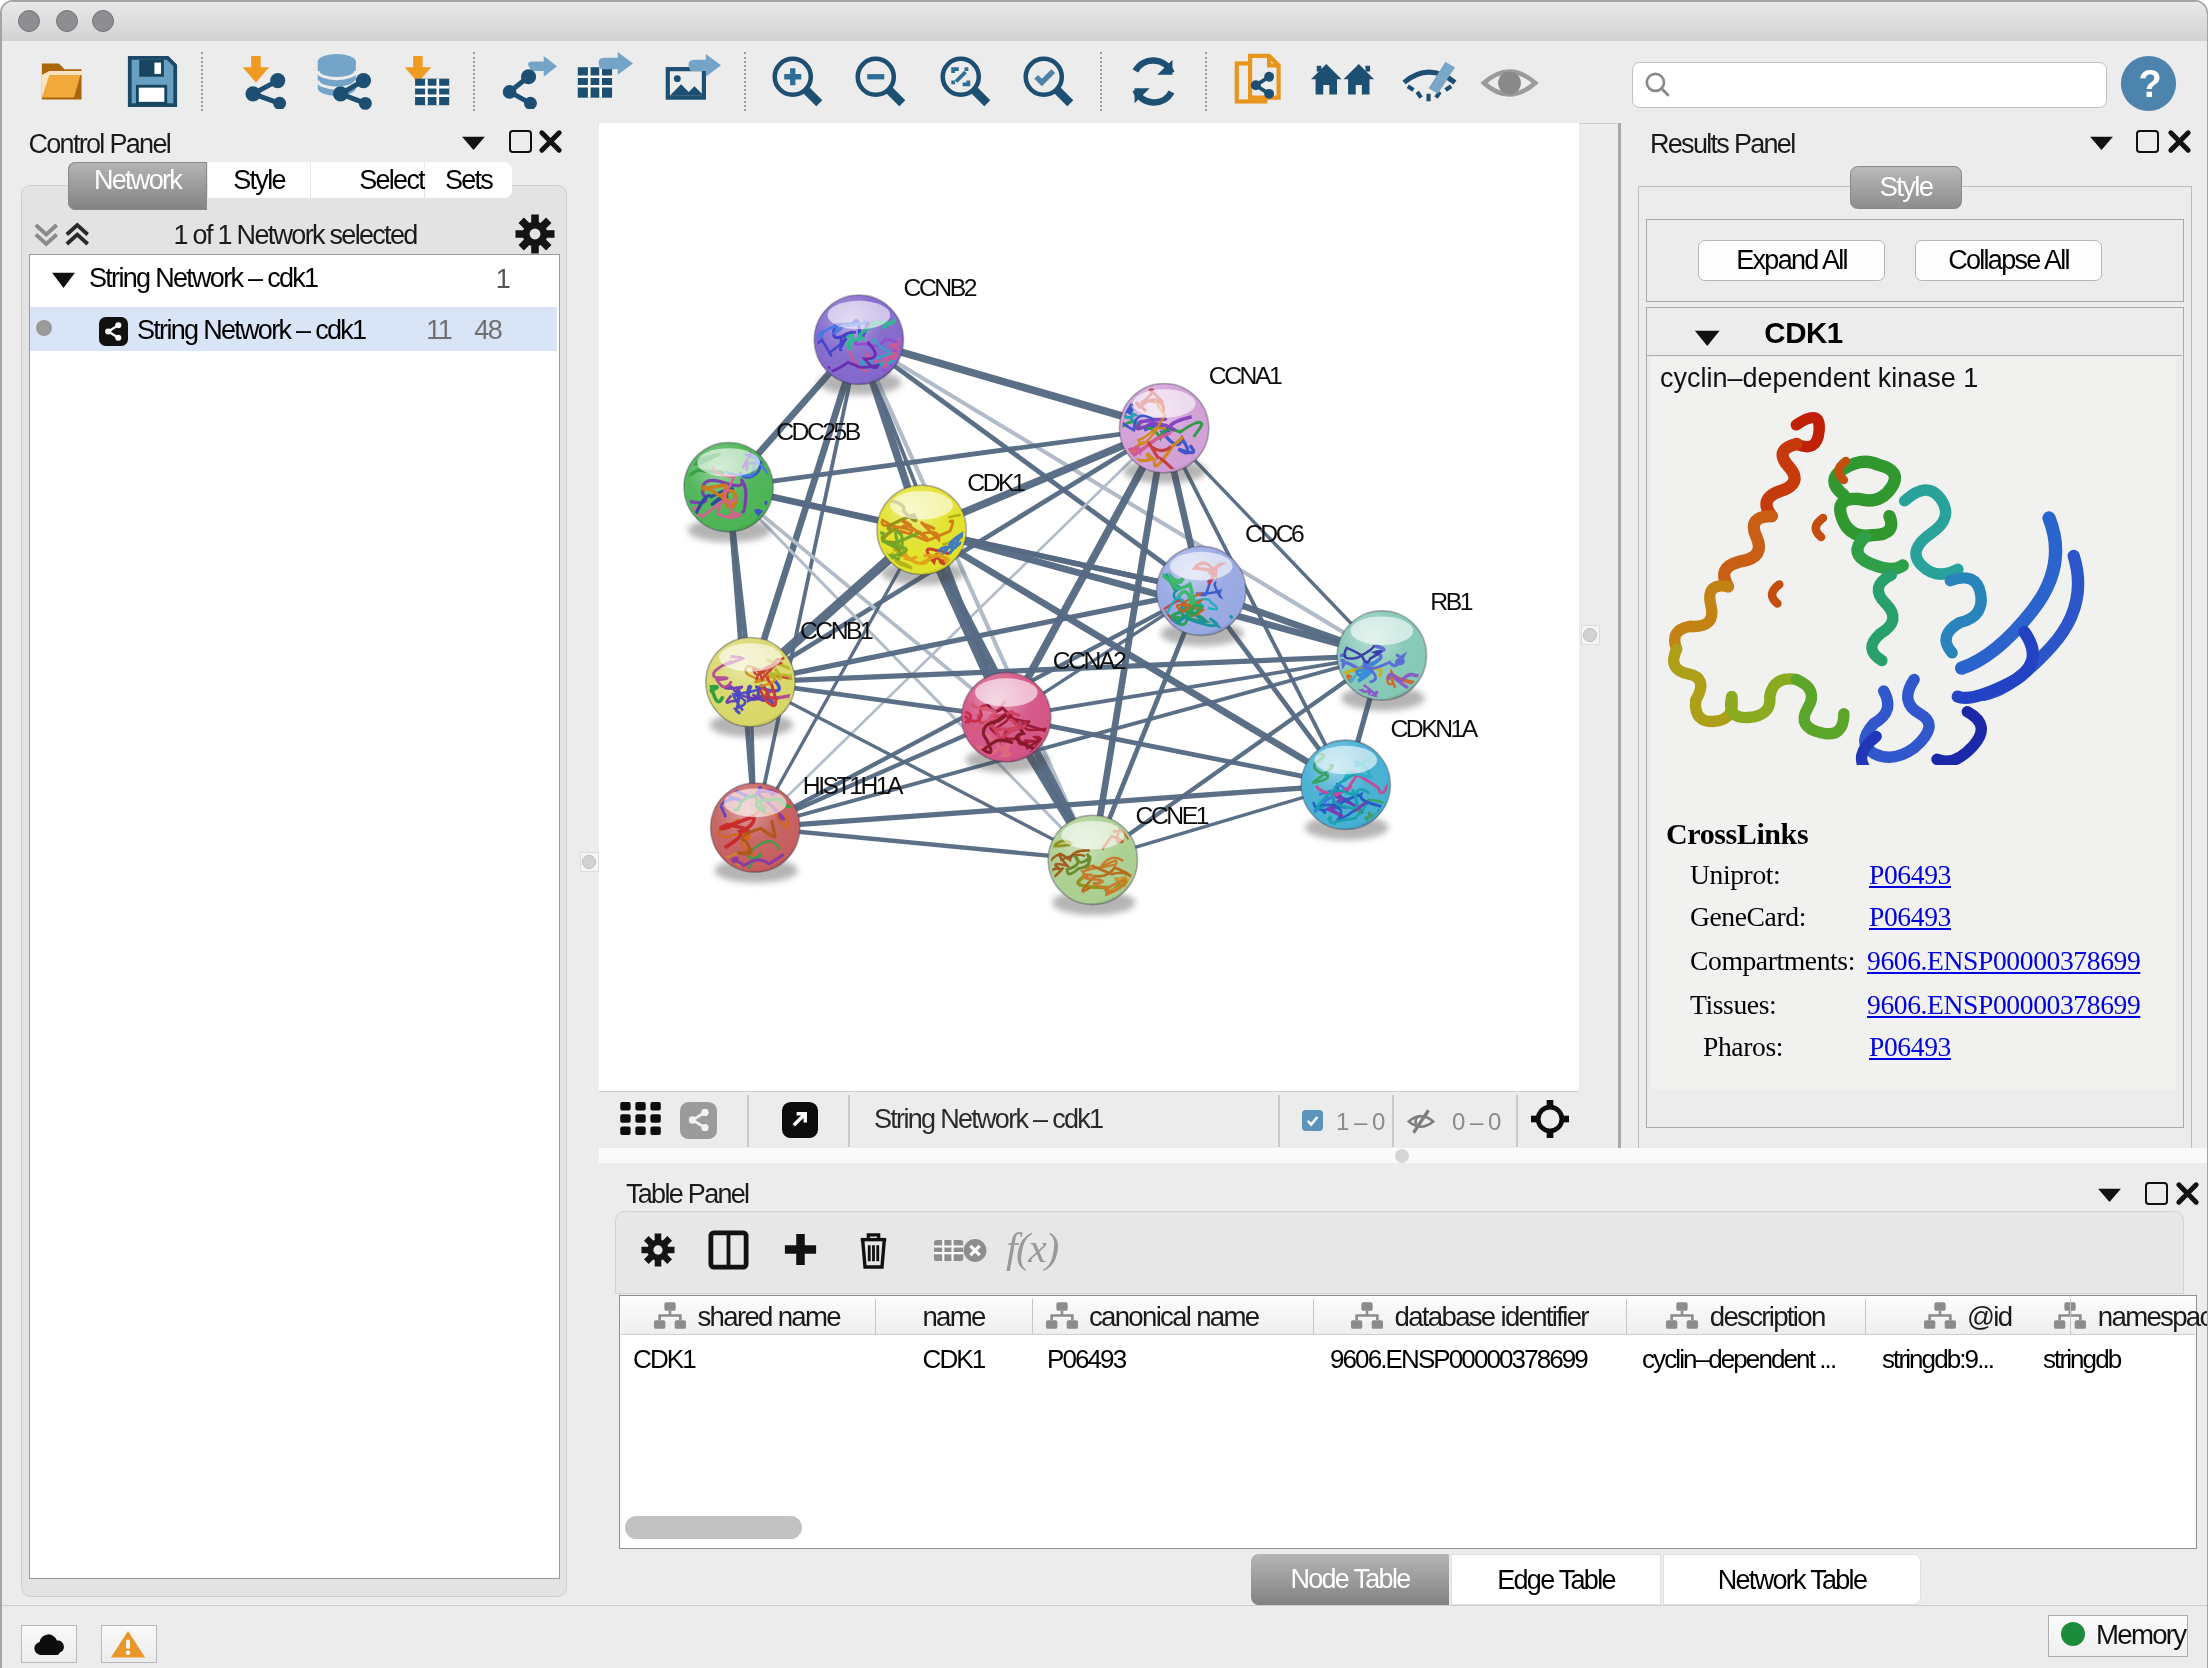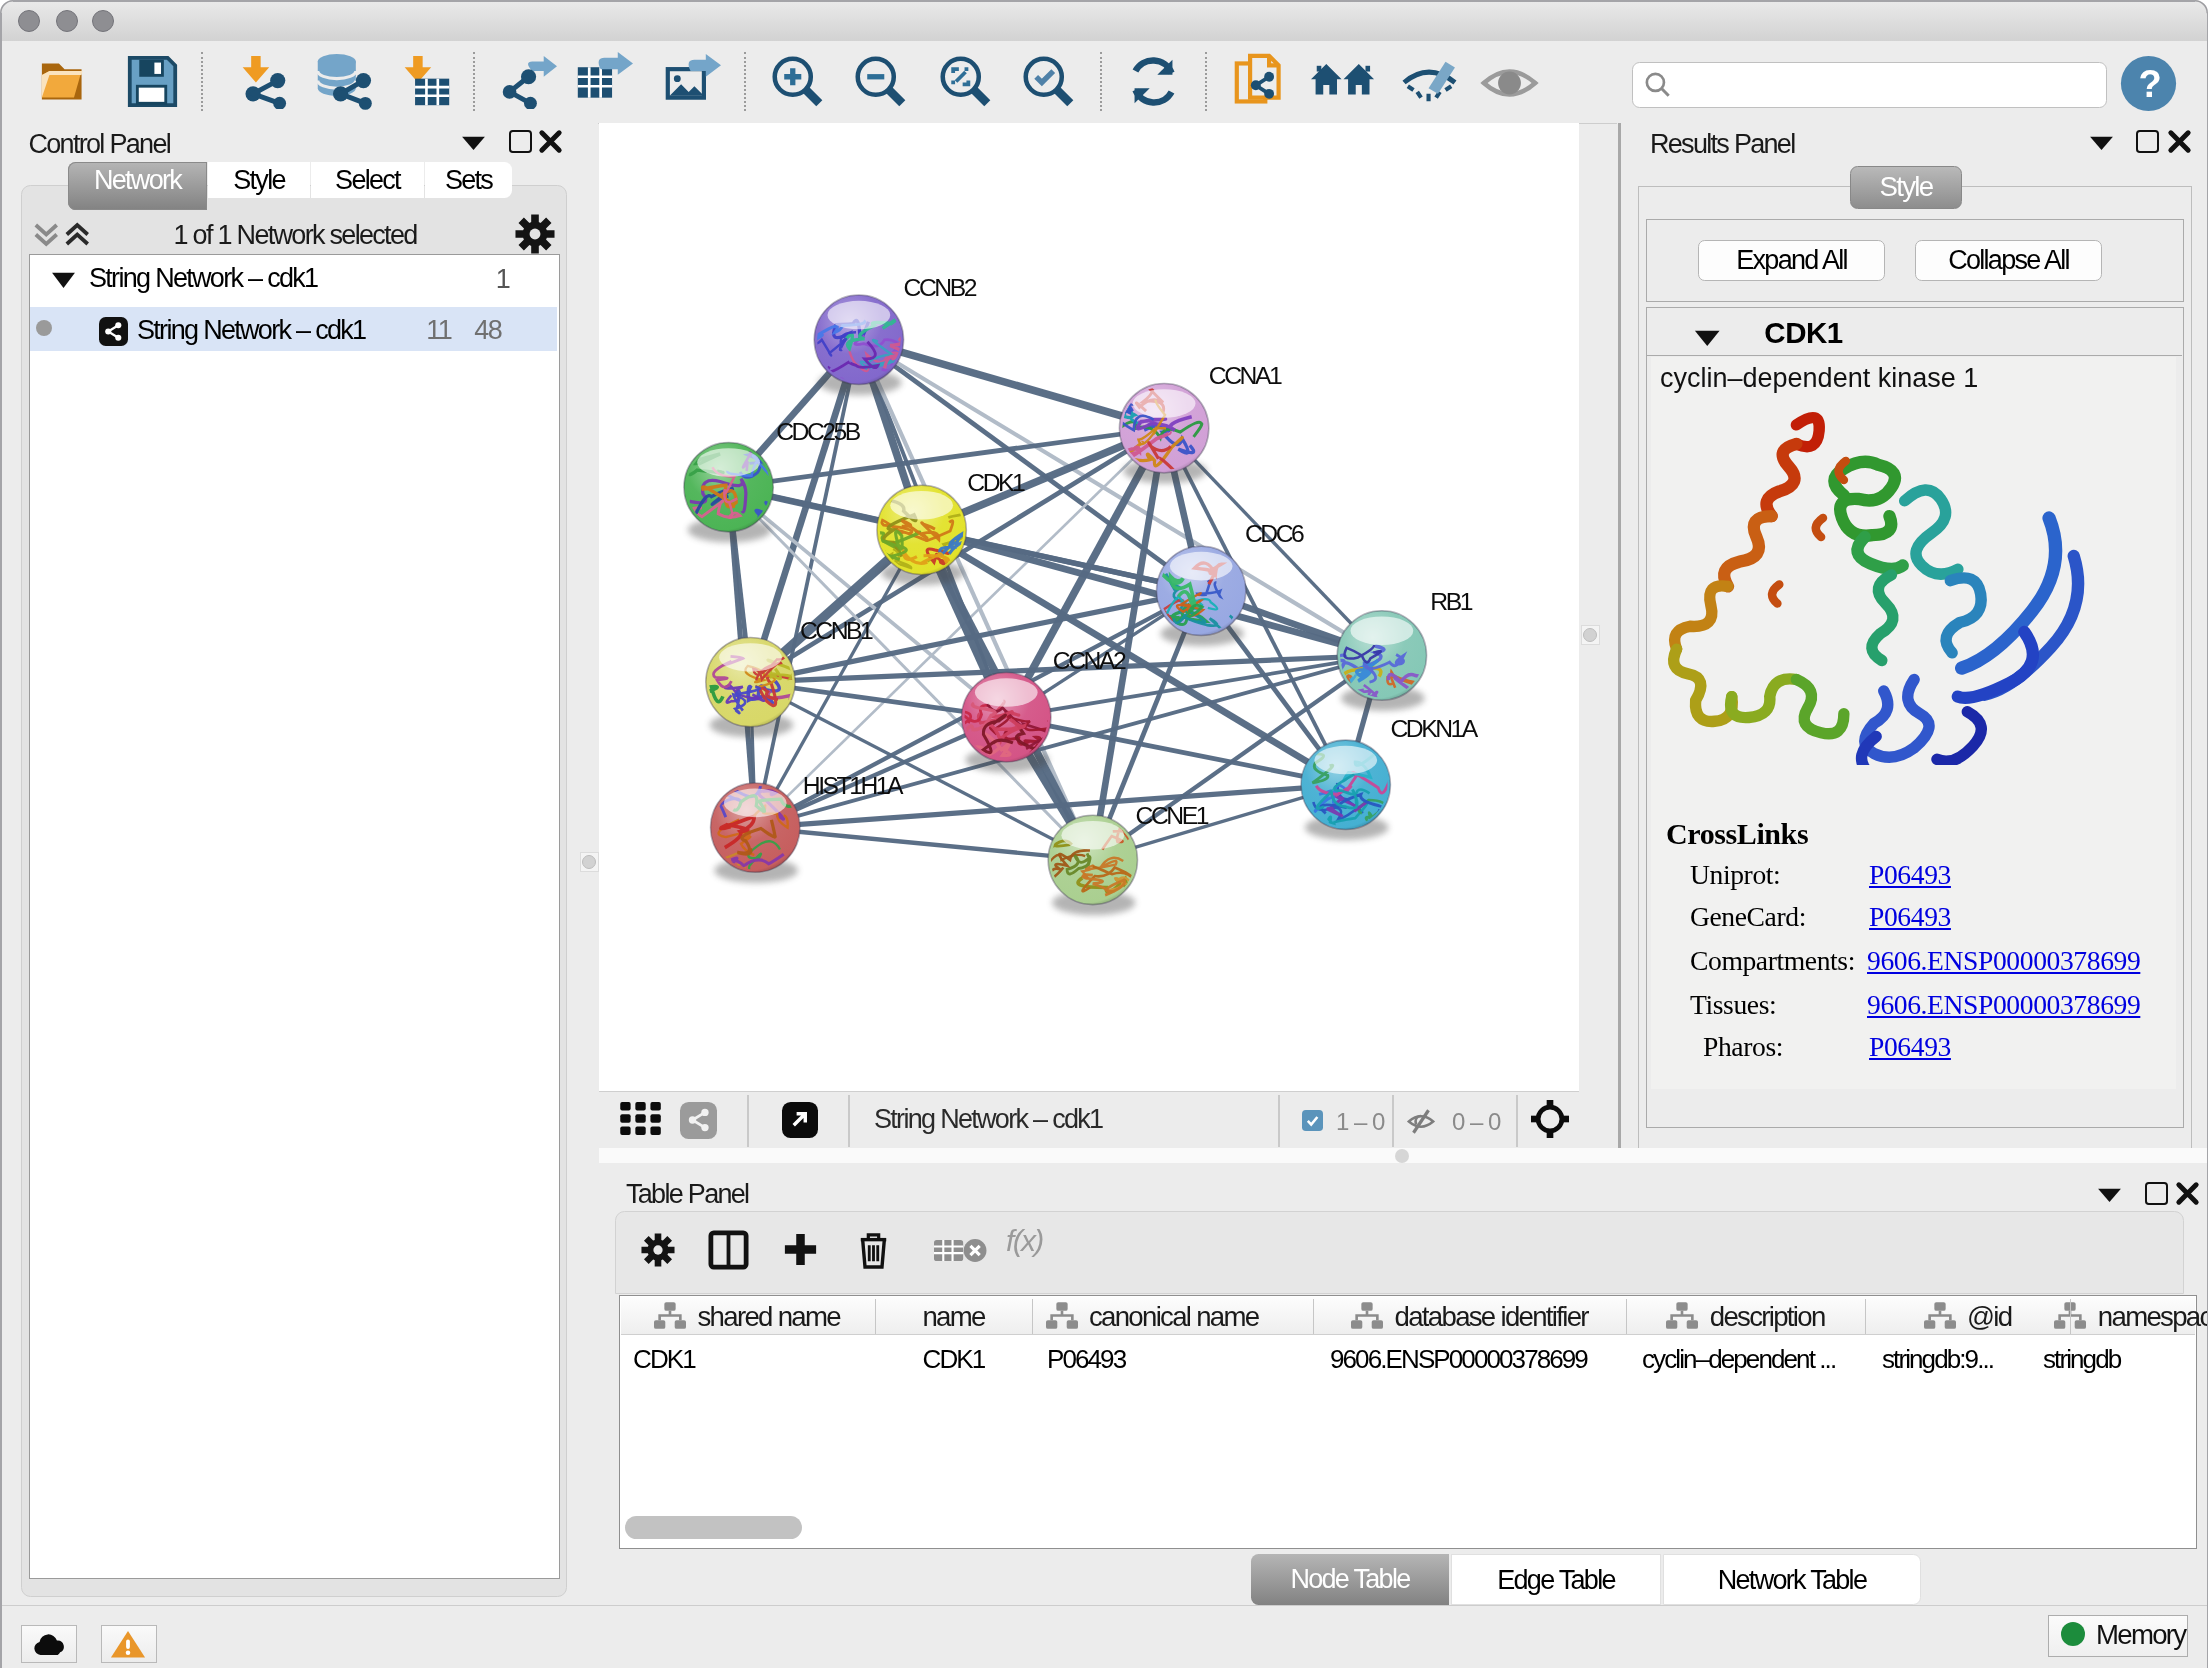--- a/index.html
+++ b/index.html
@@ -208,21 +208,21 @@
   <svg style="position:absolute;left:460px;top:9.5px" width="27" height="19" viewBox="0 0 14 10">
       <path d="M1 2 h12 l-6 7 z" fill="#111"></path>
     </svg>
   <div style="position:absolute;left:509px;top:6.7px;width:19px;height:19px;border:2.9px solid #111;border-radius:3.8px;"></div>
   <svg style="position:absolute;left:538px;top:5.7px" width="25" height="25" viewBox="0 0 13 13">
       <path d="M2 2 L11 11 M11 2 L2 11" stroke="#111" stroke-width="2.6" stroke-linecap="round"></path>
     </svg>
 
   <div style="position:absolute;left:68px;top:39px;width:139px;height:48px;border-radius:7.6px 0 0 7.6px;background:linear-gradient(#b5b5b5,#828282);color:#fff;font-size:27px;text-align:center;line-height:36px;box-shadow:inset 0 0 0 1px #8a8a8a;z-index:3;">Network</div>
   <div style="position:absolute;left:208px;top:39px;width:102px;height:36px;background:#fff;font-size:27px;text-align:center;line-height:36px;z-index:3;">Style</div>
-  <div style="position:absolute;left:311px;top:39px;width:113px;height:36px;background:#fff;font-size:27px;text-align:center;line-height:36px;z-index:3;">Select</div>
+  <div style="position:absolute;left:311px;top:39px;width:113px;height:36px;background:#fff;font-size:27px;text-align:right;line-height:36px;z-index:3;">Select</div>
   <div style="position:absolute;left:425px;top:39px;width:87px;height:36px;border-radius:0 7.6px 7.6px 0;background:#fff;font-size:27px;text-align:center;line-height:36px;z-index:3;">Sets</div>
 
   <div style="position:absolute;left:21px;top:62px;width:544px;height:1410px;background:#e3e3e3;border:1px solid #cfcfcf;border-radius:9.5px;"></div>
 
   <svg style="position:absolute;left:32px;top:98px" width="28.5" height="27" viewBox="0 0 15 14">
       <g fill="none" stroke="#8a8a8a" stroke-width="2">
         <path d="M2 2 l5.5 5 l5.5 -5"></path>
         <path d="M2 7 l5.5 5 l5.5 -5"></path>
       </g>
     </svg>
@@ -759,21 +759,21 @@
       <g fill="#8e8e8e">
         <rect x="0" y="2" width="22" height="16" rx="2"></rect>
         <g stroke="#fff" stroke-width="1.6">
           <path d="M0 7 h22 M0 12 h22"></path>
           <path d="M7 2 v16 M14 2 v16"></path>
         </g>
         <circle cx="31" cy="10" r="8.6"></circle>
         <path d="M27.5 6.5 l7 7 M34.5 6.5 l-7 7" stroke="#fff" stroke-width="2.4"></path>
       </g>
     </svg>
-  <div style="position:absolute;left:407px;top:61px;font-family:Liberation Sans, sans-serif;font-style:italic;font-size:30px;color:#9a9a9a;">f(x)</div>
+  <div style="position:absolute;left:407px;top:61px;font-family:Liberation Serif, serif;font-style:italic;font-size:42px;color:#9a9a9a;">f(x)</div>
 
   <div style="position:absolute;left:20px;top:132px;width:1578px;height:254px;background:#fff;border:1.9px solid #8f8f8f;box-sizing:border-box;"></div>
   <div style="position:absolute;left:22px;top:134px;width:1574px;height:37px;background:linear-gradient(#fdfdfd,#eeeeee);border-bottom:1.9px solid #cfcfcf;"></div>
 
   <div id="thdr">
     <div class="th" style="left:20px;width:256px;"><svg class="trico" viewBox="0 0 17 15">
           <g fill="#8c8c8c">
             <rect x="5.5" y="0" width="6" height="4.6" rx="1"></rect>
             <rect x="0" y="9.6" width="6" height="4.6" rx="1"></rect>
             <rect x="11" y="9.6" width="6" height="4.6" rx="1"></rect>

